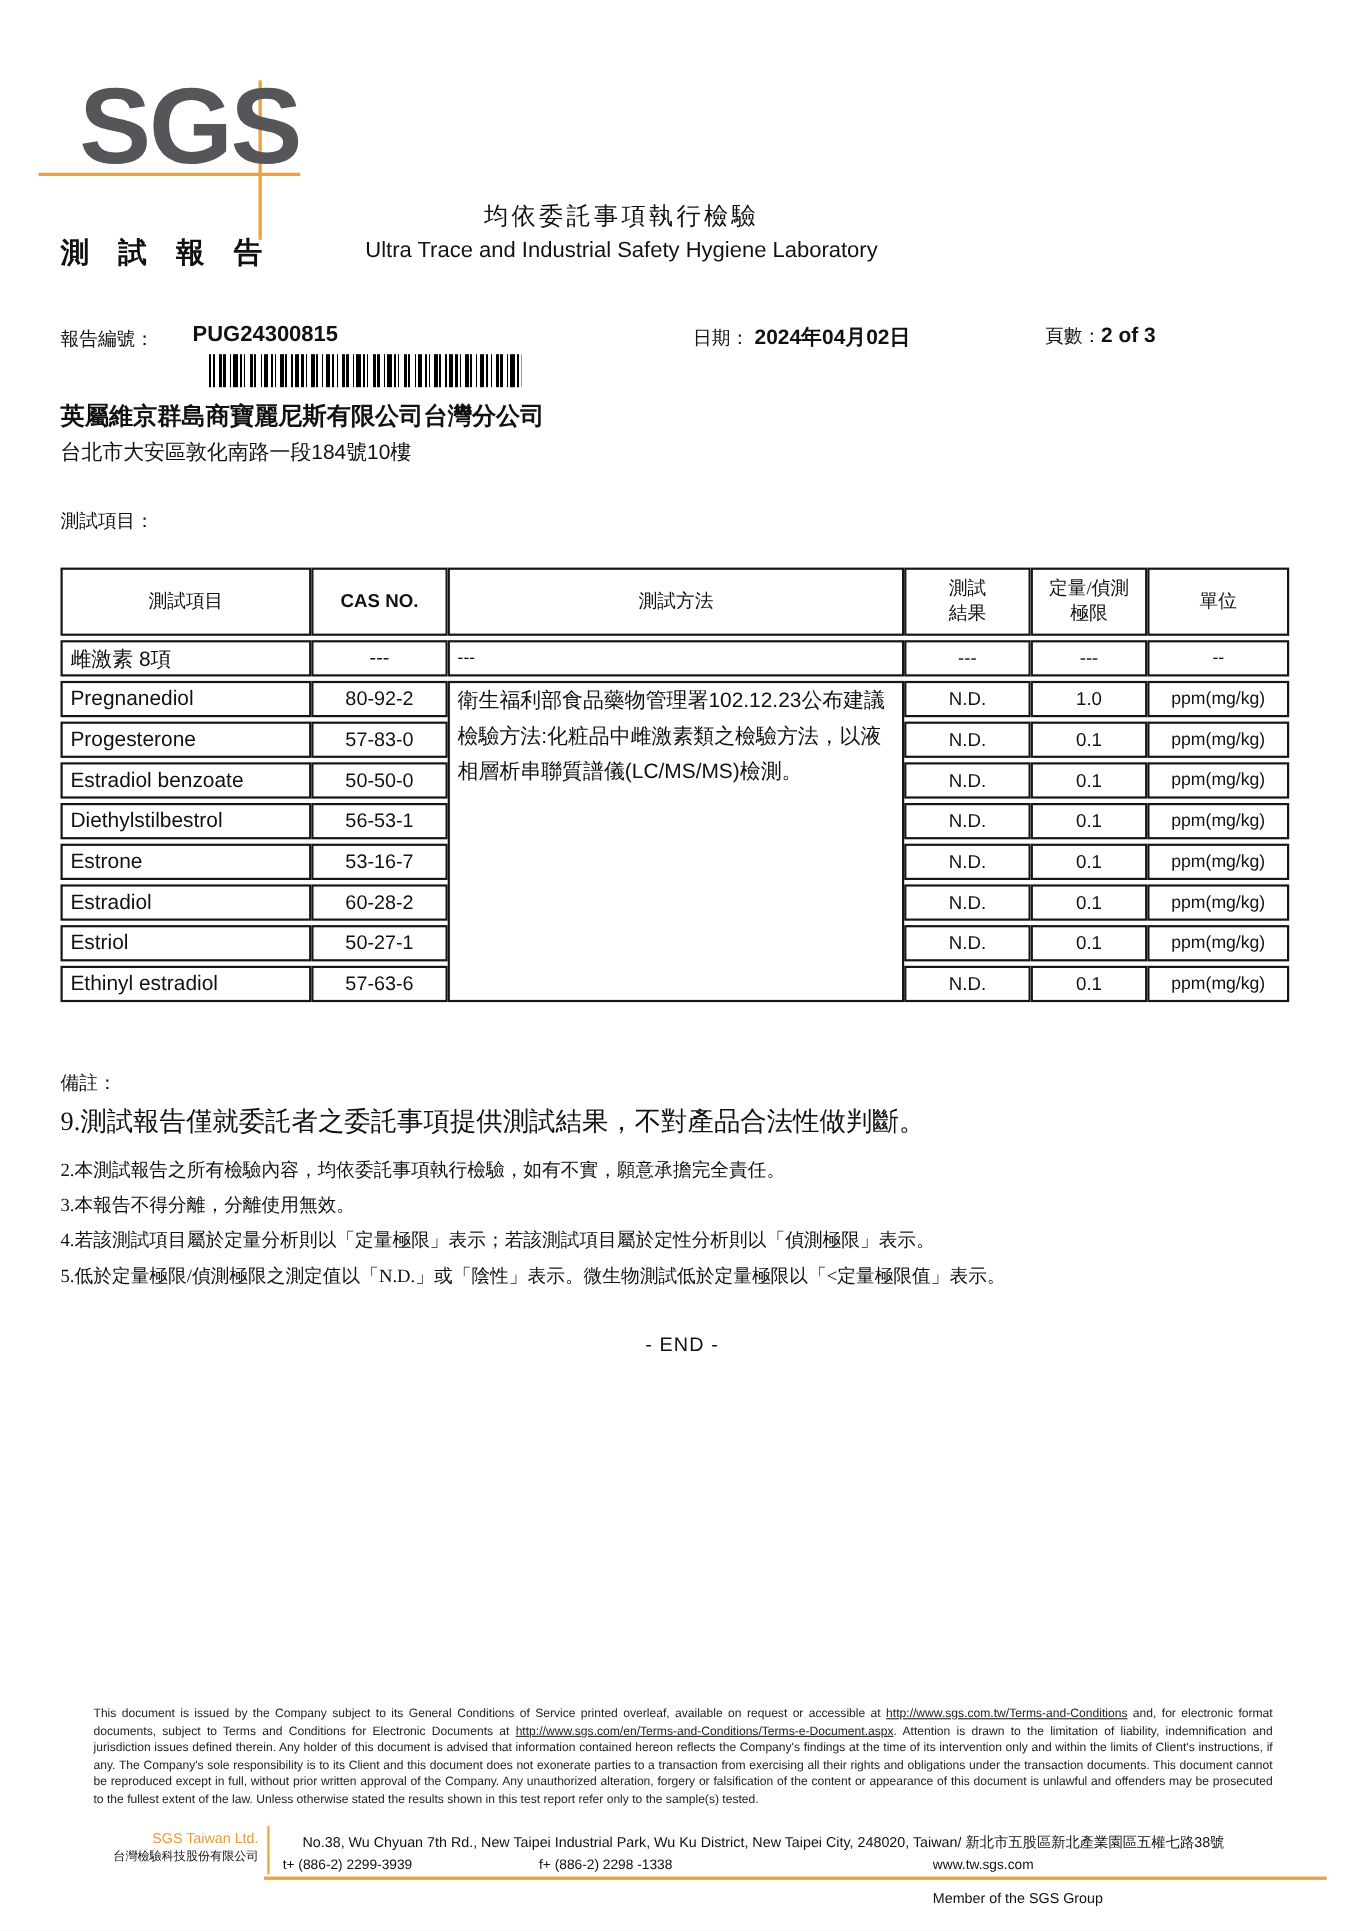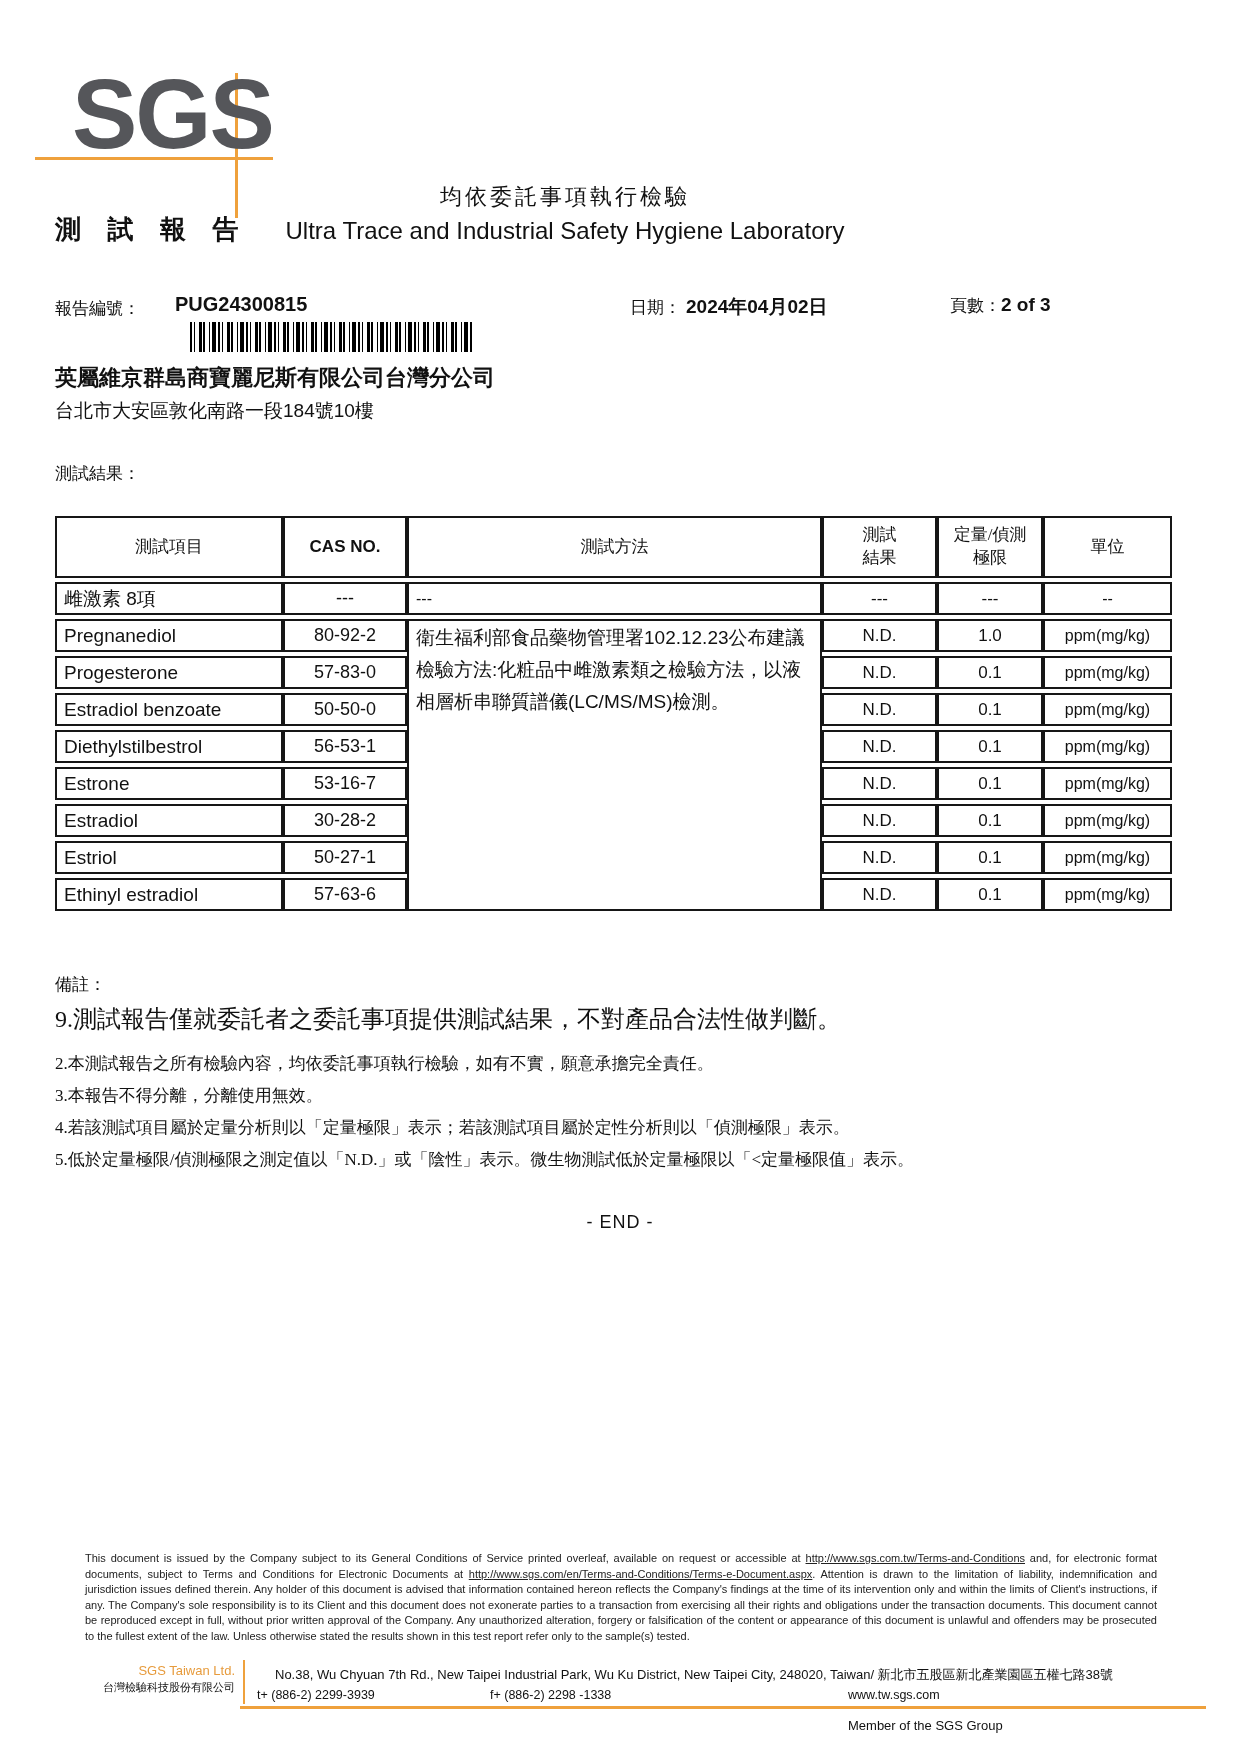--- a/index.html
+++ b/index.html
@@ -9,21 +9,21 @@
   
   .logo { position:absolute; left:0; top:0; width:320px; height:230px; }
   .logo-text { position:absolute; left:72px; top:58px; font-size:98px; font-weight:900; letter-spacing:-2px; color:#55565a; font-family:"Liberation Sans", sans-serif; }
   .logo-hline { position:absolute; left:35px; top:157px; width:238px; height:3px; background:#efa13c; }
   .logo-vline { position:absolute; left:235px; top:73px; width:3px; height:145px; background:#efa13c; }
 
   .report-title { position:absolute; left:55px; top:212px; font-size:26px; font-weight:bold; letter-spacing:10px; font-family:"Liberation Serif", serif; }
 
   .lab-block { position:absolute; left:255px; top:182px; width:620px; text-align:center; }
   .lab-zh { font-size:22px; letter-spacing:3px; font-family:"Liberation Serif", serif; }
-  .lab-en { font-size:24px; margin-top:5px; font-family:"Liberation Sans", sans-serif; }
+  .lab-en { font-size:20px; margin-top:5px; font-family:"Liberation Sans", sans-serif; }
 
   
   .info-row { position:absolute; left:0; top:293px; width:1241px; height:28px; }
   .lbl-kai { font-family:"Liberation Serif", serif; font-size:17px; }
   .rpt-no-label { position:absolute; left:55px; top:4px; }
   .rpt-no-value { position:absolute; left:175px; top:0; font-size:20px; font-weight:bold; }
   .date-wrap { position:absolute; left:630px; top:1px; font-size:18px; }
   .date-wrap .val { font-weight:bold; font-size:19px; }
   .page-wrap { position:absolute; left:950px; top:1px; font-size:18px; }
   .page-wrap .val { font-weight:bold; font-size:19px;text-align:center; }
@@ -98,21 +98,21 @@
     <span class="rpt-no-value">PUG24300815</span>
     <span class="date-wrap"><span class="lbl-kai">日期：</span> <span class="val">2024年04月02日</span></span>
     <span class="page-wrap"><span class="lbl-kai">頁數：</span><span class="val">2 of 3</span></span>
   </div>
 
   <div class="barcode"></div>
 
   <div class="client-name">英屬維京群島商寶麗尼斯有限公司台灣分公司</div>
   <div class="client-address">台北市大安區敦化南路一段184號10樓</div>
 
-  <div class="results-label">測試結果：</div>
+  <div class="results-label">測試項目：</div>
 
   <div class="rtable">
 
     <div class="c h">測試項目</div>
     <div class="c h cas-h">CAS NO.</div>
     <div class="c h">測試方法</div>
     <div class="c h">
         <span>測試</span>
         <span>結果</span>
       </div>
@@ -155,21 +155,21 @@
     <div class="c lim">0.1</div>
     <div class="c unit">ppm(mg/kg)</div>
 
     <div class="c item left">Estrone</div>
     <div class="c cas">53-16-7</div>
     <div class="c res">N.D.</div>
     <div class="c lim">0.1</div>
     <div class="c unit">ppm(mg/kg)</div>
 
     <div class="c item left">Estradiol</div>
-    <div class="c cas">30-28-2</div>
+    <div class="c cas">60-28-2</div>
     <div class="c res">N.D.</div>
     <div class="c lim">0.1</div>
     <div class="c unit">ppm(mg/kg)</div>
 
     <div class="c item left">Estriol</div>
     <div class="c cas">50-27-1</div>
     <div class="c res">N.D.</div>
     <div class="c lim">0.1</div>
     <div class="c unit">ppm(mg/kg)</div>
 

